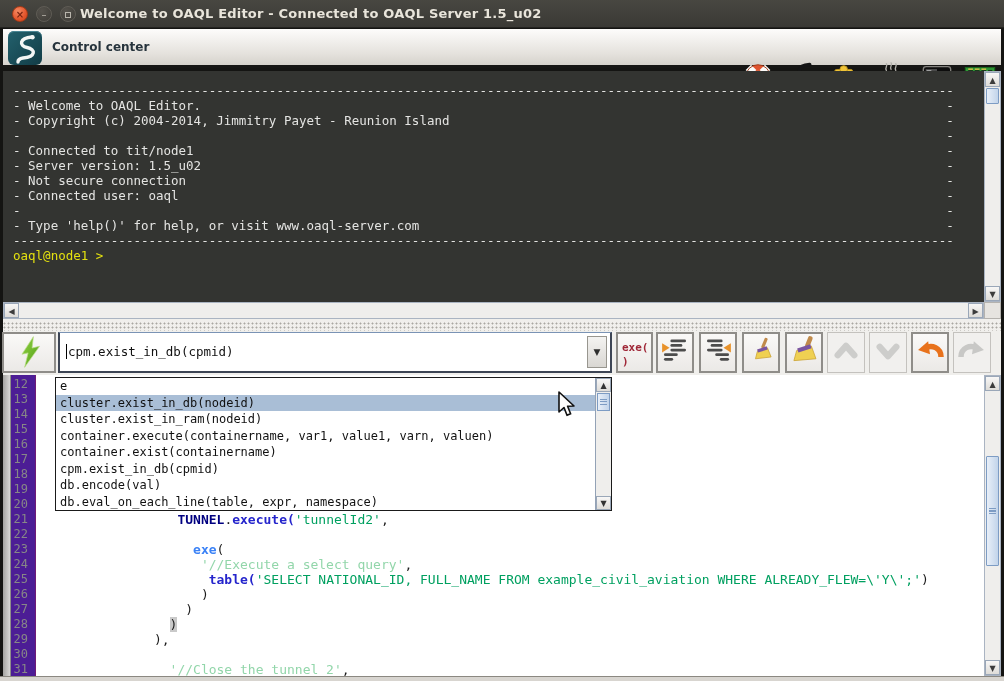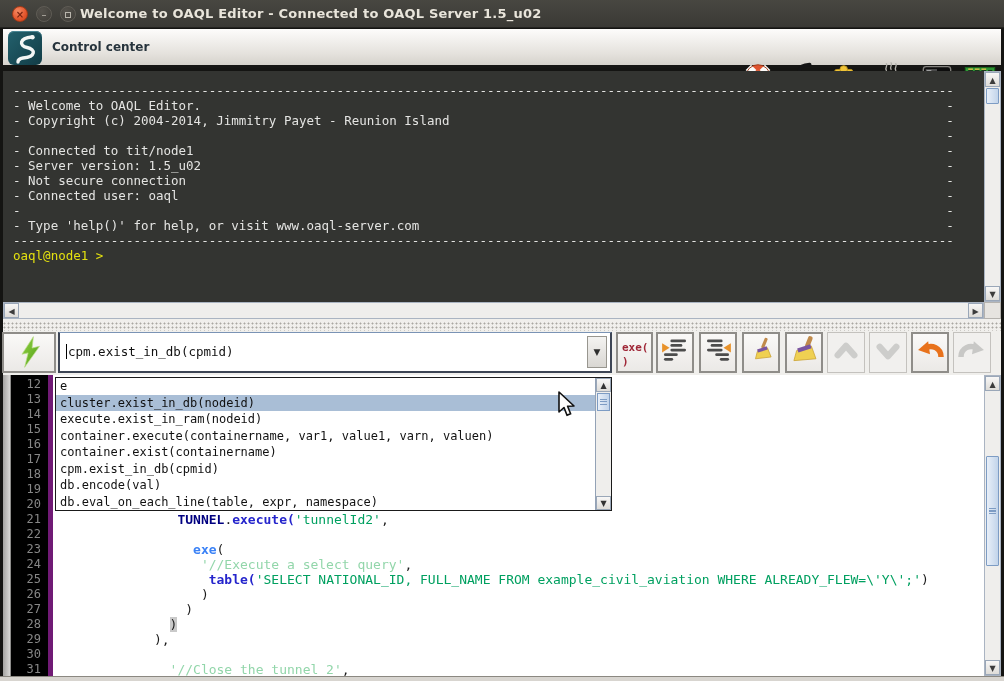--- a/index.html
+++ b/index.html
@@ -85,22 +85,22 @@
                  font-size:9px; color:#2e2e2e; text-align:center; line-height:31px; }
   .btn-exe { left:616px; width:37px; font-family:"DejaVu Sans Mono",monospace; font-weight:bold;
              font-size:11px; color:#a02838; text-align:left; padding:4px 0 0 4px; line-height:14px; }
   .b1{left:656px;width:38px;} .b2{left:699px;width:38px;} .b3{left:742px;width:38px;}
   .b4{left:785px;width:38px;} .b5{left:827px;width:38px;} .b6{left:869px;width:38px;}
   .b7{left:911px;width:38px;} .b8{left:953px;width:38px;}
   
   .editor { position:absolute; left:3px; top:375px; width:981px; height:301px; background:#fff; overflow:hidden; }
   .ed-strip { position:absolute; left:0; top:0; width:8px; height:100%;
               background:linear-gradient(90deg,#a4a3a1,#d9d8d6); border-right:1px solid #8e8d8b; }
-  .gutter { position:absolute; left:8px; top:0; width:42px; height:100%; background:#000000;
-            border-right:5px solid #701a75; padding-top:2px;
+  .gutter { position:absolute; left:8px; top:0; width:25px; height:100%; background:#4c1d95;
+            border-right:1px solid #701a75; padding-top:2px;
             font-family:"DejaVu Sans Mono",monospace; font-size:12px; color:#878787; }
   .ln { height:15px; line-height:15px; text-align:right; padding-right:7px; }
   .codearea { position:absolute; left:51px; top:0; width:913px; height:100%; background:#fff;
               padding:2px 0 0 6px; font-family:"DejaVu Sans Mono",monospace; font-size:13px; }
   .crow { height:15px; line-height:15px; white-space:pre; }
   .tk-p   { color:#1c1c1c; }
   .tk-obj { color:#000080; font-weight:bold;text-align:center; }
   .tk-fn  { color:#2525cc; font-weight:bold; }
   .tk-kw  { color:#3b82f6; font-weight:bold; }
   .tk-s   { color:#00a060; }
@@ -374,21 +374,21 @@
         <div class="grip"></div>
       </div>
     <div class="sbtn sbtn-down">▼</div>
   </div>
   <div class="ed-bottom"></div>
 
   <div class="dropdown">
     <div>
         <div class="dd-item">e</div>
         <div class="dd-item sel">cluster.exist_in_db(nodeid)</div>
-        <div class="dd-item">execute.exist_in_ram(nodeid)</div>
+        <div class="dd-item">cluster.exist_in_ram(nodeid)</div>
         <div class="dd-item">container.execute(containername, var1, value1, varn, valuen)</div>
         <div class="dd-item">container.exist(containername)</div>
         <div class="dd-item">cpm.exist_in_db(cpmid)</div>
         <div class="dd-item">db.encode(val)</div>
         <div class="dd-item">db.eval_on_each_line(table, expr, namespace)</div>
       </div>
     <div class="dd-scroll">
       <div class="dd-sbtn dd-up">▲</div>
       <div class="dd-thumb">
           <div class="grip"></div>

